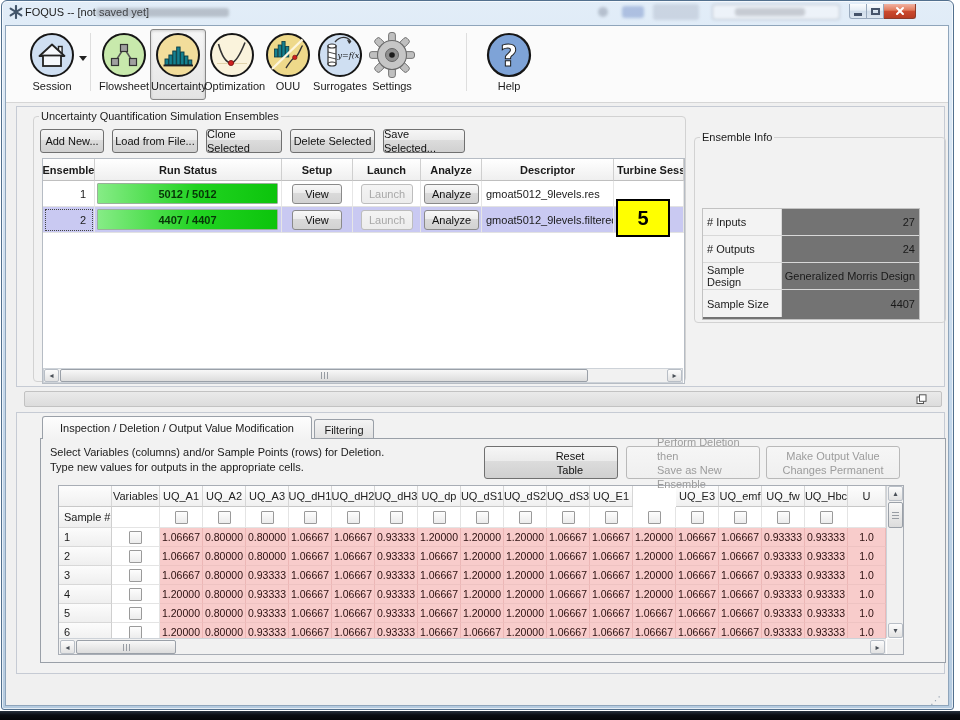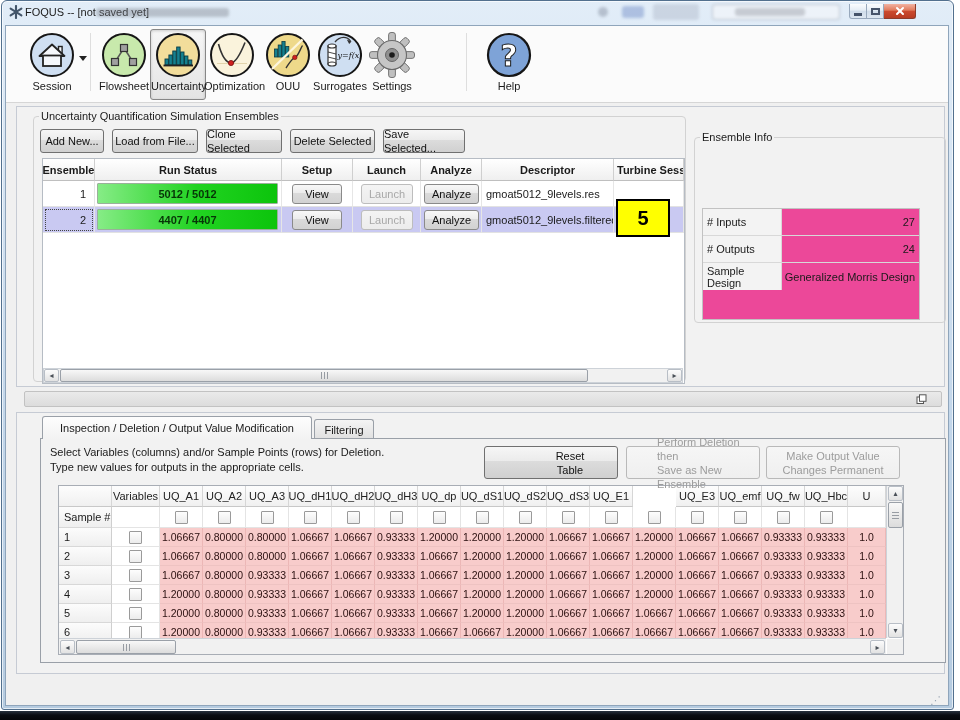--- a/index.html
+++ b/index.html
@@ -69,21 +69,21 @@
 .ens-row.selected { background:#c9c9f2; }
 .ens-cell { position:absolute; top:0; height:26px; font-size:11px; display:flex; align-items:center;
   border-right:1px solid #e6e6e6; border-bottom:1px solid #e2e2e2; overflow:hidden; white-space:nowrap; }
 .progress { position:absolute; top:2px; height:21px; border:1px solid #9ab09a; border-radius:1px;
   background:linear-gradient(90deg,#86ec86,#21d321 55%,#0cc40c);
   display:flex; align-items:center; justify-content:center; font-size:11px; font-weight:bold; color:#073507; }
 .focus-dotted { outline:1px dotted #444; outline-offset:-3px; }
 
 
 #info-table { position:absolute; left:702px; top:208px; width:218px; height:112px;
-  border:1px solid #c2c2c2; background:#ec4899; }
+  border:1px solid #c2c2c2; background:#737373; }
 .info-row { position:relative; height:27px; border-bottom:1px solid #d8d8d8; display:flex; }
 .info-row:last-child { border-bottom:none; }
 .info-label { width:79px; background:#f3f3f3; border-right:1px solid #d8d8d8; font-size:11px;
   display:flex; align-items:center; padding-left:4px; }
 .info-value { flex:1; font-size:11px; display:flex; align-items:center; justify-content:flex-end; padding-right:4px; }
 
 
 .splitter { position:absolute; left:24px; top:391px; width:918px; height:16px;
   background:linear-gradient(#eaeaea,#dcdcdc); border:1px solid #c2c2c2; border-radius:2px; }
 
@@ -362,20 +362,24 @@
         <div class="info-label"># Inputs</div>
         <div class="info-value">27</div>
       </div>
       <div class="info-row">
         <div class="info-label"># Outputs</div>
         <div class="info-value">24</div>
       </div>
       <div class="info-row">
         <div class="info-label">Sample Design</div>
         <div class="info-value">Generalized Morris Design</div>
+      </div>
+      <div class="info-row">
+        <div class="info-label">Sample Size</div>
+        <div class="info-value">4407</div>
       </div>
     </div>
 
   <div class="splitter">
     <svg width="11" height="11" viewBox="0 0 11 11" style="position:absolute;right:14px;top:2px">
       <rect x="1" y="3" width="6.5" height="6.5" fill="#fff" stroke="#555" stroke-width="1"></rect>
       <rect x="3.5" y="0.8" width="6.5" height="6.5" fill="#fff" stroke="#555" stroke-width="1"></rect>
     </svg>
   </div>
 

